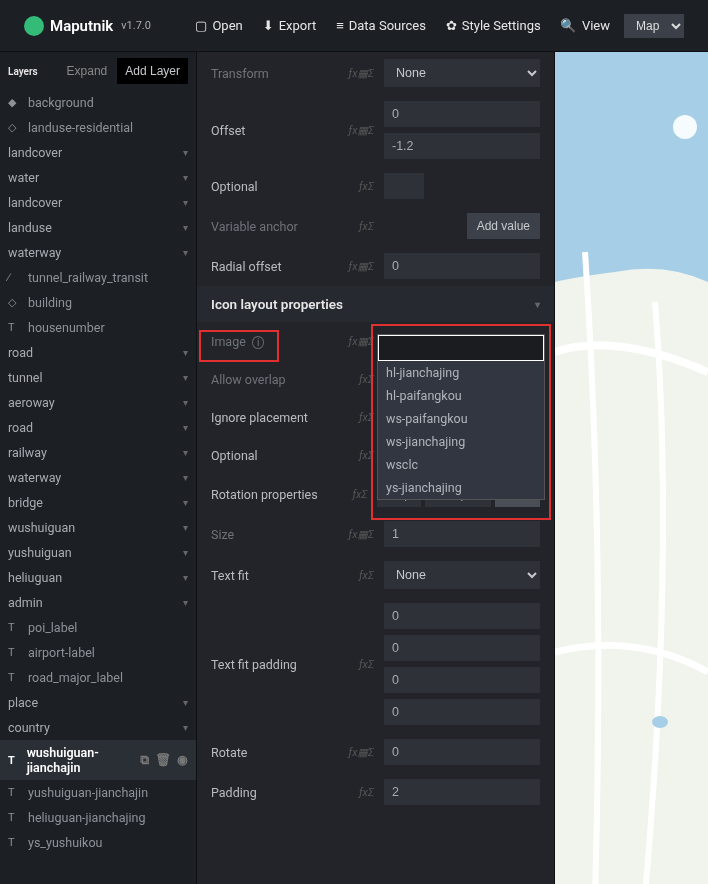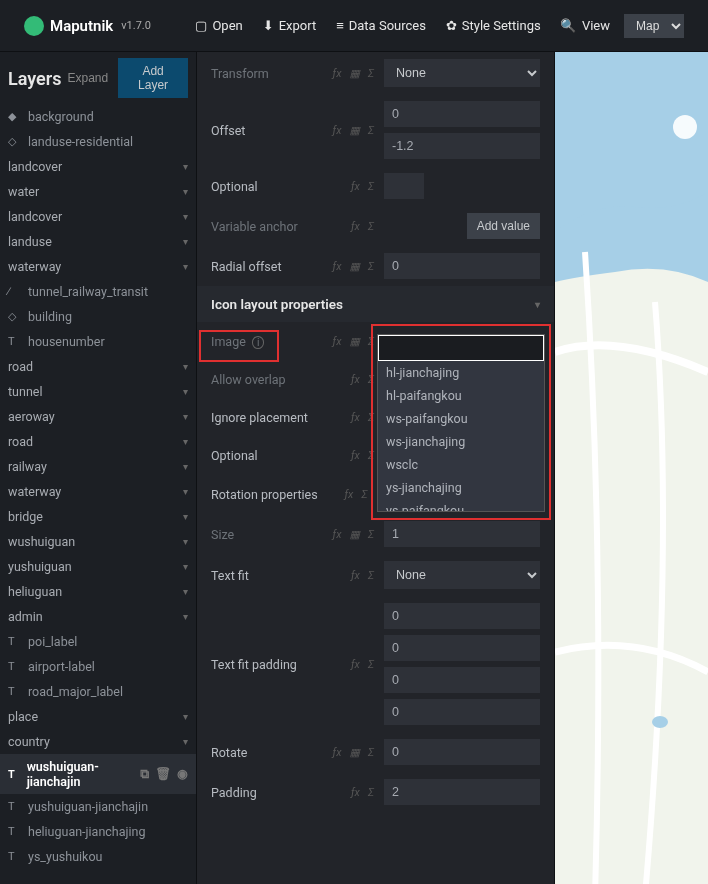--- a/index.html
+++ b/index.html
@@ -10,37 +10,37 @@
 .logo-icon { width: 20px; height: 20px; border-radius: 50%; background: #3b7; display: inline-block; }
 .version { font-size: 11px; color: #aaa; margin-left: 2px; font-weight: 400; }
 .topnav { margin-left: auto; display: flex; gap: 0; align-items: center; }
 .topnav-item { display: flex; align-items: center; gap: 5px; padding: 8px 10px; color: #e6e6e6; cursor: pointer; font-size: 13px; }
 .view-select { background: #3c4149; color: #ddd; border: none; padding: 4px 8px; font-size: 12px; margin-left: 4px; }
 
 .app-body { display: flex; height: calc(100% - 40px); }
 
 .sidebar { width: 197px; background: #1c1f24; border-right: 1px solid #0e1013; overflow-y: auto; flex-shrink: 0; }
 .sidebar-header { display: flex; align-items: center; padding: 6px 8px; }
-.sidebar-title { font-weight: 600; color: #e6e6e6; font-size: 18px; }
+.sidebar-title { font-weight: 600; color: #e6e6e6; font-size: 10px; }
 .sidebar-header-btns { margin-left: auto; display: flex; gap: 4px; }
 .sidebar-btn { background: transparent; border: none; color: #888; font-size: 12px; padding: 4px 6px; cursor: pointer; }
-.sidebar-btn.primary { background: #0c4a6e; color: #c7cacd; padding: 6px 8px; }
+.sidebar-btn.primary { background: #000000; color: #c7cacd; padding: 6px 8px; }
 
 .layer-item { display: flex; align-items: center; padding: 5px 8px; cursor: pointer; color: #8d9299; font-size: 12.5px; }
 .layer-item.group { color: #a8acb2; justify-content: space-between; }
 .layer-item .layer-icon { width: 14px; display: inline-block; margin-right: 6px; font-size: 11px; }
 .layer-item.active { background: #2a2e35; color: #fff; font-weight: 600; }
 .layer-right-icons { margin-left: auto; display: flex; gap: 6px; color: #777; }
 .caret { color: #666; font-size: 10px; }
 
 .editor { width: 358px; background: #222429; overflow-y: auto; flex-shrink: 0; border-right: 1px solid #0e1013; position: relative; }
 .prop-row { display: flex; align-items: center; padding: 7px 14px; min-height: 38px; }
 .prop-label { width: 115px; color: #6e7379; font-size: 12.5px; flex-shrink: 0; }
 .prop-label.active { color: #b8bcc2; }
-.prop-icons { display: flex; gap: 8px; color: #555; font-size: 11px; margin-right: 10px; width: 48px; justify-content: flex-end; font-style: italic; }
+.prop-icons { display: flex; color: #555; font-size: 11px; margin-right: 10px; width: 48px; justify-content: flex-end; font-style: italic; }
 .prop-icons span { cursor: pointer; }
 .prop-input { flex: 1; background: #2e3138; border: none; color: #a7abb2; padding: 6px 8px; font-size: 12.5px; min-width: 0; }
 .prop-select { flex: 1; background: #2e3138; border: none; color: #c7cacd; padding: 6px 8px; font-size: 12.5px; }
 
 .section-header { background: #26292f; padding: 10px 14px; font-weight: 600; color: #e6e6e6; font-size: 13.5px; display: flex; justify-content: space-between; align-items: center; }
 
 .add-value-btn { background: #3c4149; border: none; color: #c7cacd; padding: 6px 10px; font-size: 12px; cursor: pointer; }
 
 .seg-group { display: flex; gap: 4px; }
 .seg-btn { background: #2e3138; border: none; color: #9ea2a9; padding: 6px 10px; font-size: 12px; cursor: pointer; }
@@ -398,21 +398,20 @@
 
     <div class="dropdown" style="left:180px; top:282px;">
       <input class="dropdown-input" value="" style="">
       <div class="dropdown-list" id="dropdown-list">
           <div class="dropdown-item">hl-jianchajing</div>
           <div class="dropdown-item">hl-paifangkou</div>
           <div class="dropdown-item">ws-paifangkou</div>
           <div class="dropdown-item">ws-jianchajing</div>
           <div class="dropdown-item">wsclc</div>
           <div class="dropdown-item">ys-jianchajing</div>
-          <div class="dropdown-item">ys-paifangkou</div>
         </div>
     </div>
 
     <div class="highlight-box" style="left:2px; top:278px; width:80px; height:32px;"></div>
     <div class="highlight-box" style="left:174px; top:272px; width:180px; height:196px;"></div>
 
   </div>
 
   <div class="map">
     <svg viewBox="0 0 153 844" preserveAspectRatio="none">

